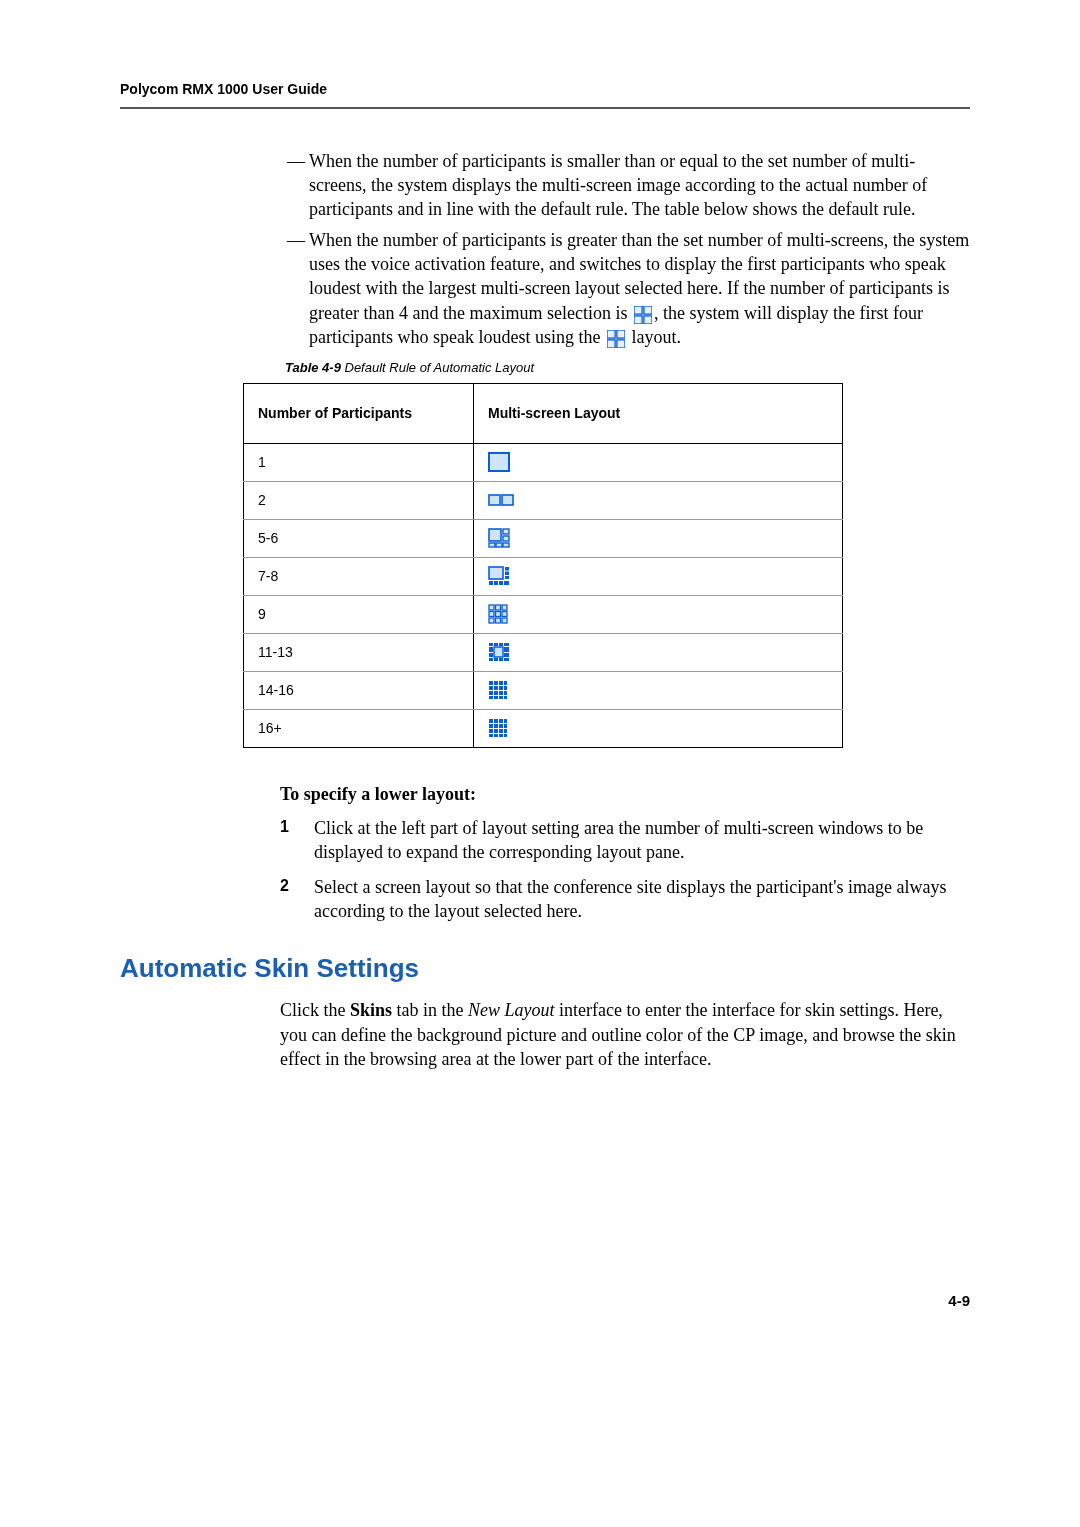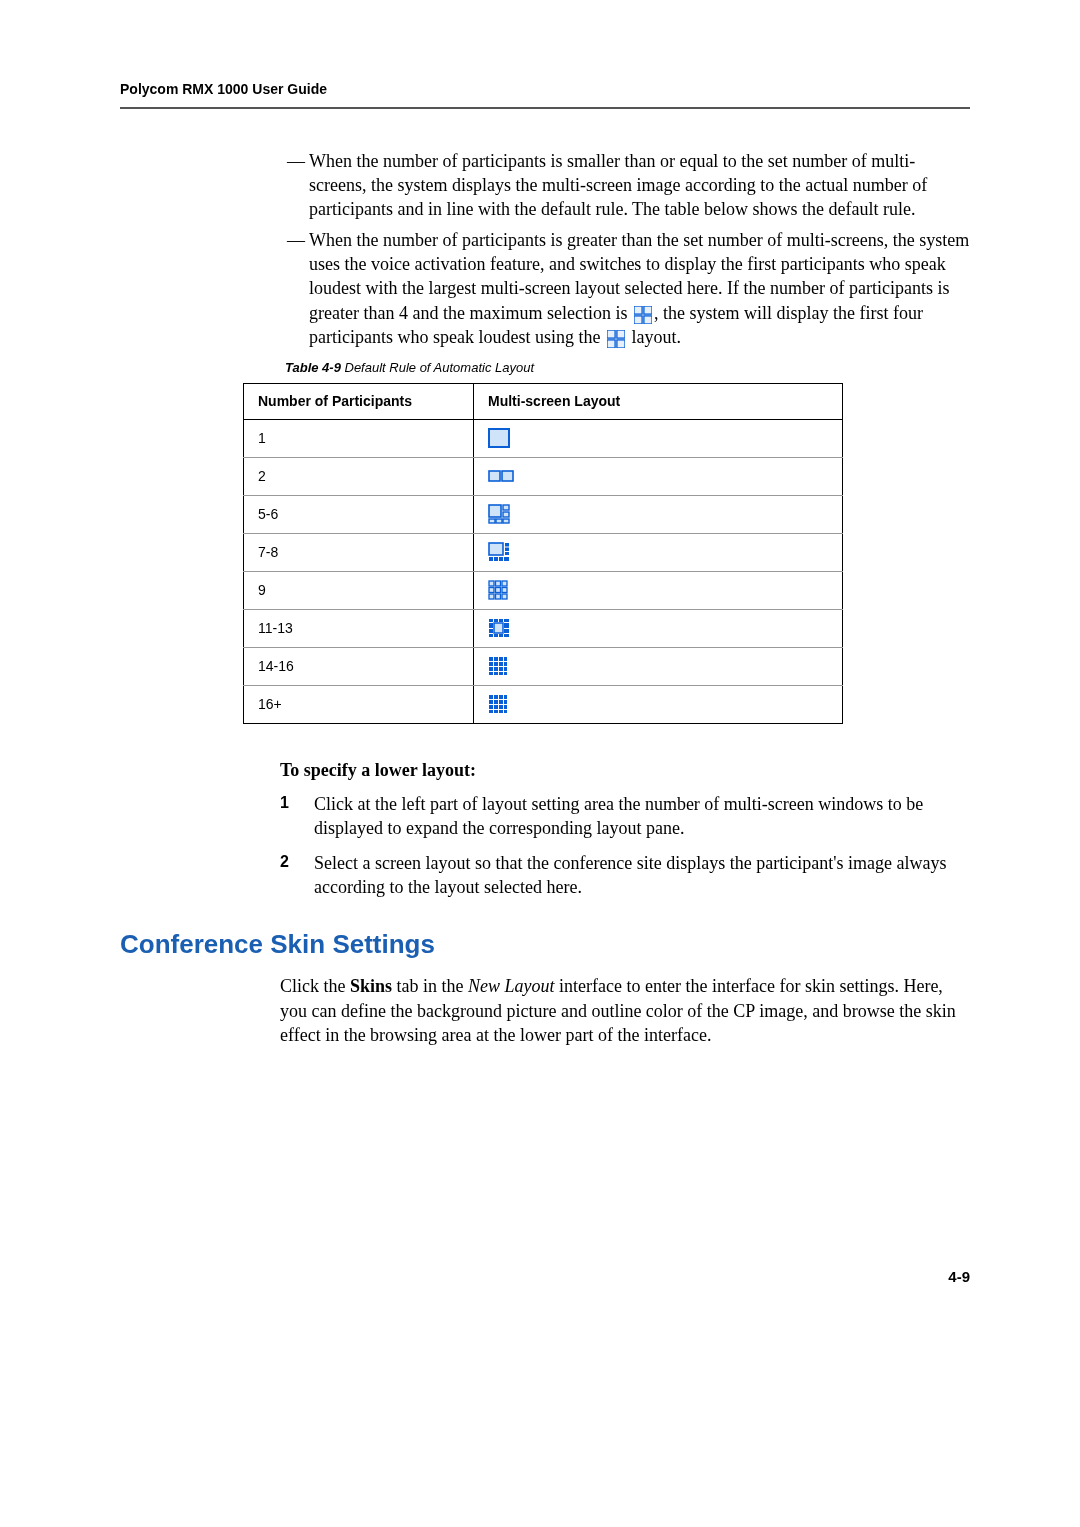--- a/index.html
+++ b/index.html
@@ -61,21 +61,21 @@
     table.layout-table {
       margin-left: 123px;
       border-collapse: collapse;
       width: 600px;
     }
     table.layout-table th {
       font-family: Arial, Helvetica, sans-serif;
       font-size: 14px;
       font-weight: bold;
       text-align: left;
-      padding: 8px 14px;
+      padding: 20px 14px;
       border: 1px solid #000;
     }
     table.layout-table td {
       font-family: Arial, Helvetica, sans-serif;
       font-size: 14px;
       padding: 8px 14px;
       border-bottom: 1px solid #999;
       border-left: 1px solid #000;
       border-right: 1px solid #000;
       vertical-align: middle;
@@ -339,19 +339,19 @@
   <li class="numbered-item">
     <span class="num">1</span>
     <span class="num-text">Click at the left part of layout setting area the number of multi-screen windows to be displayed to expand the corresponding layout pane.</span>
   </li>
   <li class="numbered-item">
     <span class="num">2</span>
     <span class="num-text">Select a screen layout so that the conference site displays the participant's image always according to the layout selected here.</span>
   </li>
 </ol>
 
-<h2 class="section-heading">Conference Skin Settings</h2>
+<h2 class="section-heading">Automatic Skin Settings</h2>
 
 <p class="body-para">
   <span>Click the </span><span class="bold">Skins</span><span> tab in the </span><span class="italic">New Layout</span><span> interface to enter the interface for skin settings. Here, you can define the background picture and outline color of the CP image, and browse the skin effect in the browsing area at the lower part of the interface.</span>
 </p>
 
 <div class="page-number">4-9</div>
 
 </body></html>

